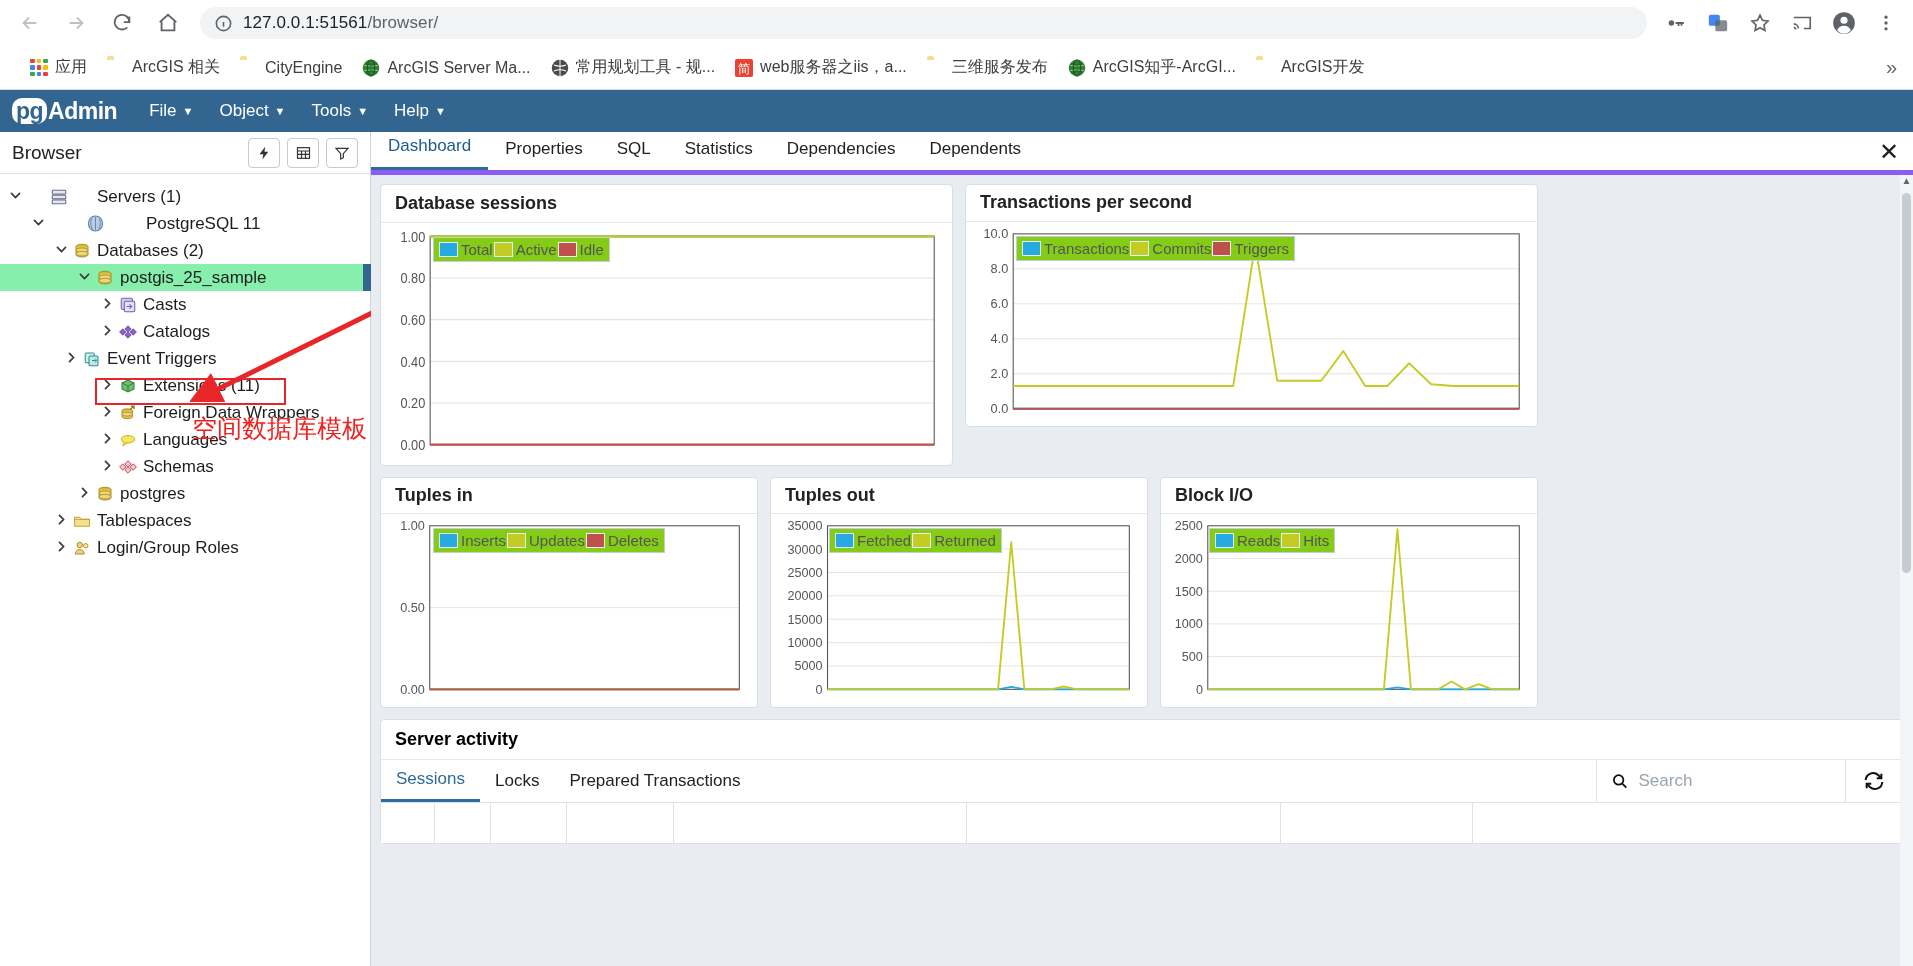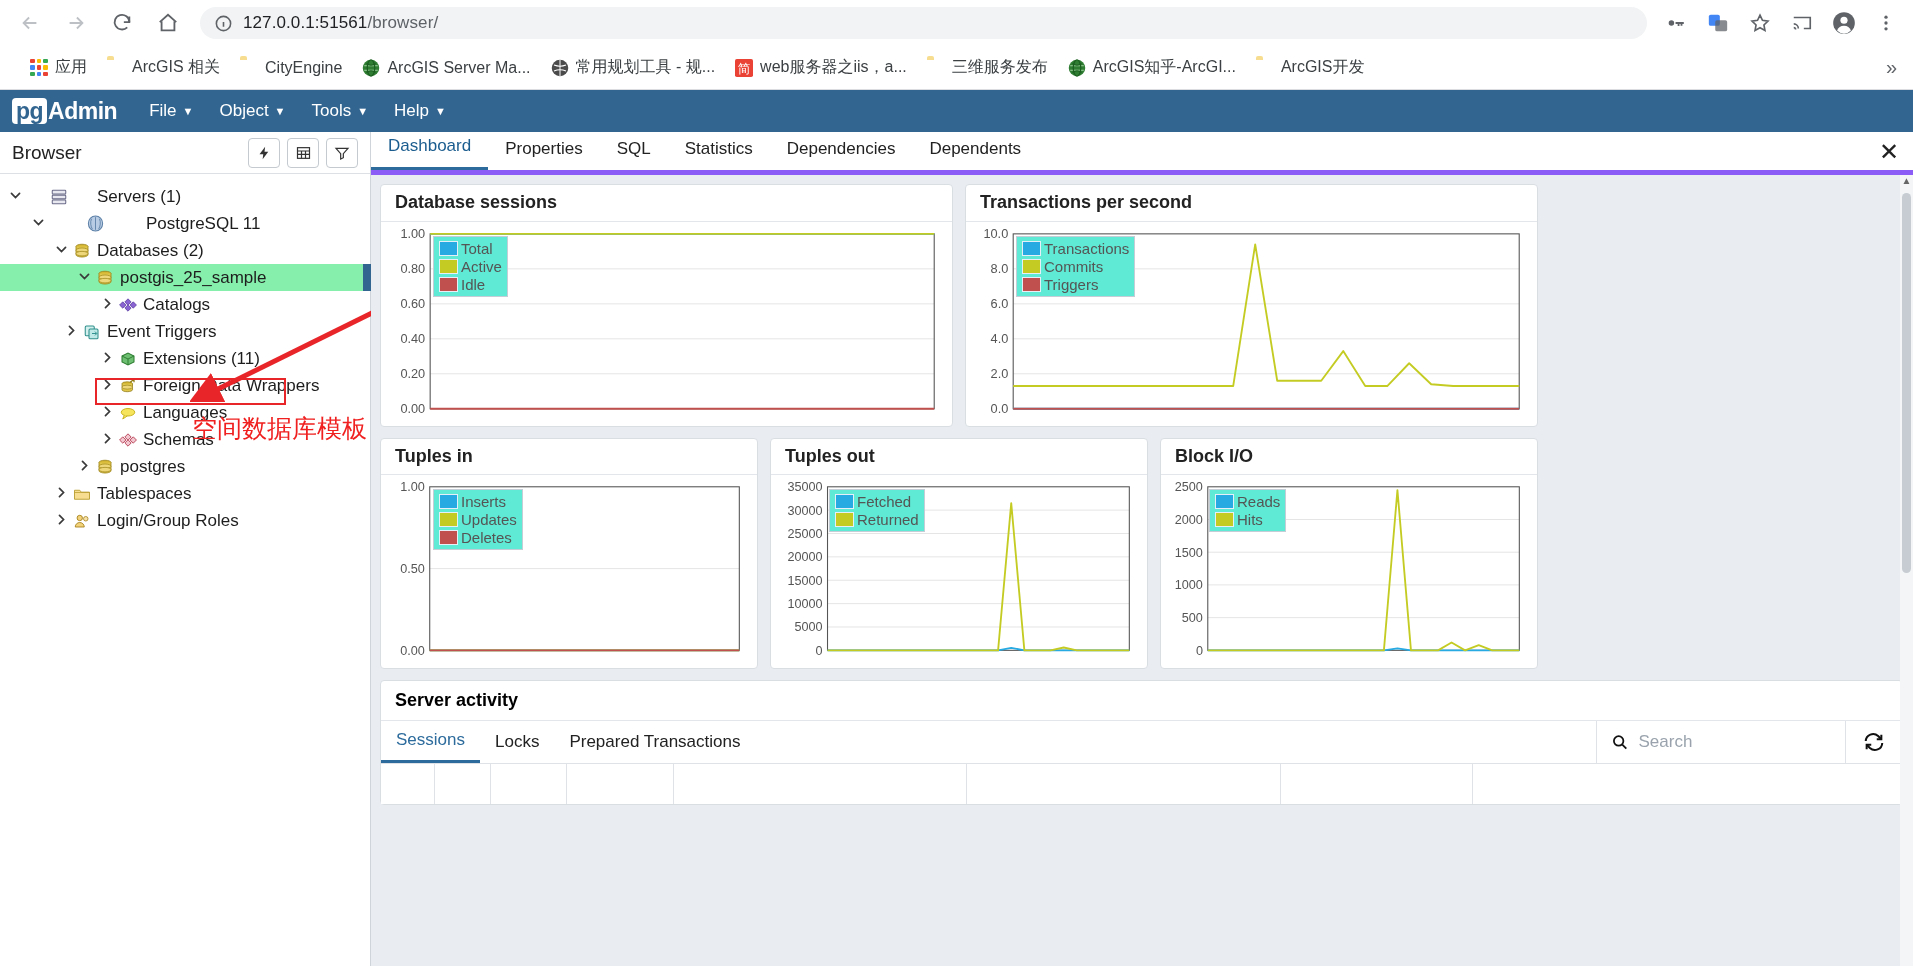--- a/index.html
+++ b/index.html
@@ -34,21 +34,21 @@
 
   
   .apps-grid{width:18px;height:18px;display:grid;grid-template-columns:repeat(3,1fr);
     grid-template-rows:repeat(3,1fr);gap:2px;}
   .apps-grid i{display:block;border-radius:1px;}
 
   
   .pg-header { height:42px; background:#326690; display:flex; align-items:center; padding:0 12px; gap:6px; }
   .pg-logo { display:flex; align-items:center; font-size:23px; font-weight:bold; color:#fff;
     letter-spacing:-0.5px; margin-right:14px; }
-  .pg-logo .badge { background:#fff; color:#326690; border-radius:4px; padding:0 4px; margin-right:1px;
+  .pg-logo .badge { background:#fff; color:#326690; border-radius:10px; padding:0 4px; margin-right:1px;
     font-size:23px; line-height:26px; font-weight:bold; }
   .pg-menu { display:flex; align-items:center; gap:2px; }
   .pg-menu-item { color:#fff; font-size:17px; padding:6px 12px; cursor:pointer; display:flex;
     align-items:center; gap:6px; border-radius:3px; }
   .caret { font-size:11px; }
 
   .pg-body { display:flex; width:1913px; height:878px; }
 
   
   .browser-panel { width:371px; background:#fff; border-right:1px solid #cfd4da; display:flex;
@@ -87,22 +87,22 @@
 
   .dash { flex:1; padding:9px 10px 0 9px; overflow:hidden; }
   .row { display:flex; gap:12px; }
   .card { background:#fff; border:1px solid #d9dee3; border-radius:4px; display:flex;
     flex-direction:column; }
   .card-head { height:38px; display:flex; align-items:center; padding:0 14px; font-size:18px;
     font-weight:bold; color:#222; border-bottom:1px solid #e3e7eb; }
   .card-body { flex:1; position:relative; padding:4px 6px 4px 2px; }
   .chart { width:100%; height:100%; display:block; }
 
-  .legend { position:absolute; background:#5eead4; border:1px solid #c4cdd6; padding:3px 5px;
-    display:flex; flex-direction:column; gap:1px; }
+  .legend { position:absolute; background:#84cc16; border:1px solid #c4cdd6; padding:3px 5px;
+    display:flex; flex-direction:row; gap:1px; }
   .legend div { display:flex; align-items:center; gap:3px; font-size:15px; color:#555;
     line-height:17px; }
   .legend i { width:19px; height:15px; display:block; border:1px solid #e6eef7; }
 
   .sa-card { margin-top:11px; background:#fff; border:1px solid #d9dee3; border-radius:4px; }
   .sa-head { height:40px; display:flex; align-items:center; padding:0 14px; font-size:18px;
     font-weight:bold; border-bottom:1px solid #e3e7eb; }
   .sa-tabs { height:43px; display:flex; align-items:center; border-bottom:1px solid #dfe3e8;
     position:relative; }
   .sa-tab { font-size:17px; padding:9px 15px 10px; color:#222; cursor:pointer; }
@@ -377,20 +377,33 @@
             </svg>
           </span>
           <span class="tlabel">postgis_25_sample</span>
         </div>
         <div class="tnode" style="padding-left: 96px;">
           <span class="tw"><svg viewBox="0 0 16 16" width="13" height="13">
               <path d="M5.5 3l5 5-5 5" fill="none" stroke="#3a3a3a" stroke-width="2.1" stroke-linecap="round"></path>
             </svg></span>
           <span class="tico">
             <svg viewBox="0 0 24 24" width="18" height="18">
+              <rect x="3" y="3" width="15" height="15" rx="2" fill="#cfcef0" stroke="#6f5fb5" stroke-width="1.4"></rect>
+              <rect x="7" y="7" width="14" height="14" rx="2" fill="#e3e2f8" stroke="#6f5fb5" stroke-width="1.4"></rect>
+              <path d="M10 14h7M14 11l3 3-3 3" stroke="#6f5fb5" stroke-width="1.4" fill="none"></path>
+            </svg>
+          </span>
+          <span class="tlabel">Casts</span>
+        </div>
+        <div class="tnode" style="padding-left: 96px;">
+          <span class="tw"><svg viewBox="0 0 16 16" width="13" height="13">
+              <path d="M5.5 3l5 5-5 5" fill="none" stroke="#3a3a3a" stroke-width="2.1" stroke-linecap="round"></path>
+            </svg></span>
+          <span class="tico">
+            <svg viewBox="0 0 24 24" width="18" height="18">
               <g fill="#8a63d2" stroke="#5b3fa0" stroke-width="1">
                 <rect x="2" y="9" width="6" height="6" transform="rotate(45 5 12)"></rect>
                 <rect x="9" y="5" width="6" height="6" transform="rotate(45 12 8)"></rect>
                 <rect x="9" y="13" width="6" height="6" transform="rotate(45 12 16)"></rect>
                 <rect x="16" y="9" width="6" height="6" transform="rotate(45 19 12)"></rect>
               </g>
             </svg>
           </span>
           <span class="tlabel">Catalogs</span>
         </div>
@@ -521,21 +534,21 @@
         <div class="tab">SQL</div>
         <div class="tab">Statistics</div>
         <div class="tab">Dependencies</div>
         <div class="tab">Dependents</div>
       </div>
     <div class="tab-close">✕</div>
 
     <div class="dash">
 
       <div class="row">
-        <div class="card" style="width:573px;height:243px">
+        <div class="card" style="width:573px;height:282px">
           <div class="card-head">Database sessions</div>
           <div class="card-body">
             <svg class="chart" id="c0" viewBox="0 0 573 200" preserveAspectRatio="none">
                 <text x="43" y="190.5" text-anchor="end" font-size="13" fill="#555" font-family="Liberation Sans">0.00</text>
                 <line x1="48" y1="150.4" x2="561" y2="150.4" stroke="#e4e4e4" stroke-width="1"></line>
                 <text x="43" y="154.9" text-anchor="end" font-size="13" fill="#555" font-family="Liberation Sans">0.20</text>
                 <line x1="48" y1="114.8" x2="561" y2="114.8" stroke="#e4e4e4" stroke-width="1"></line>
                 <text x="43" y="119.3" text-anchor="end" font-size="13" fill="#555" font-family="Liberation Sans">0.40</text>
                 <line x1="48" y1="79.2" x2="561" y2="79.2" stroke="#e4e4e4" stroke-width="1"></line>
                 <text x="43" y="83.7" text-anchor="end" font-size="13" fill="#555" font-family="Liberation Sans">0.60</text>

